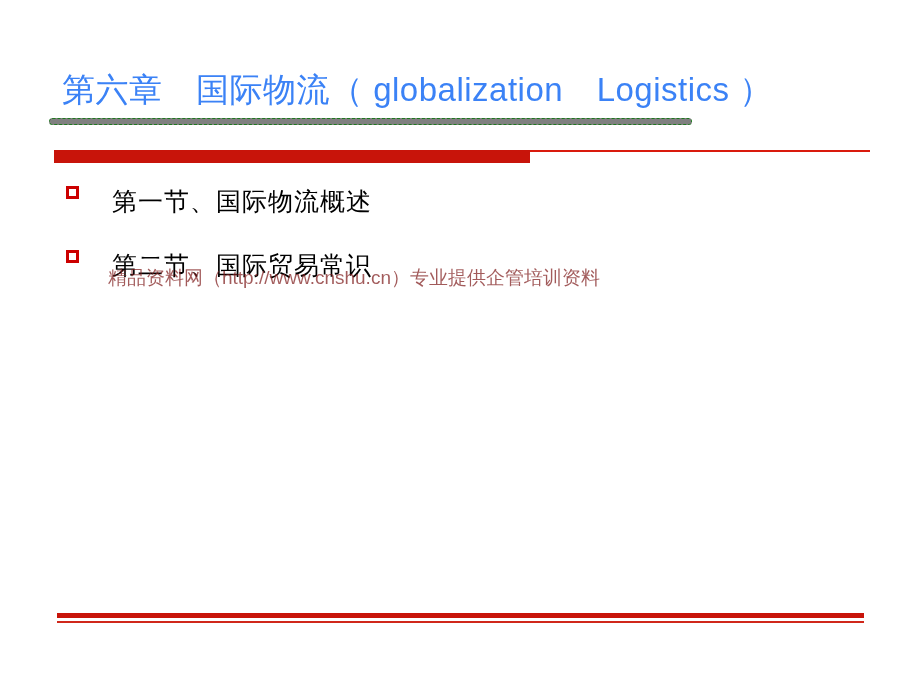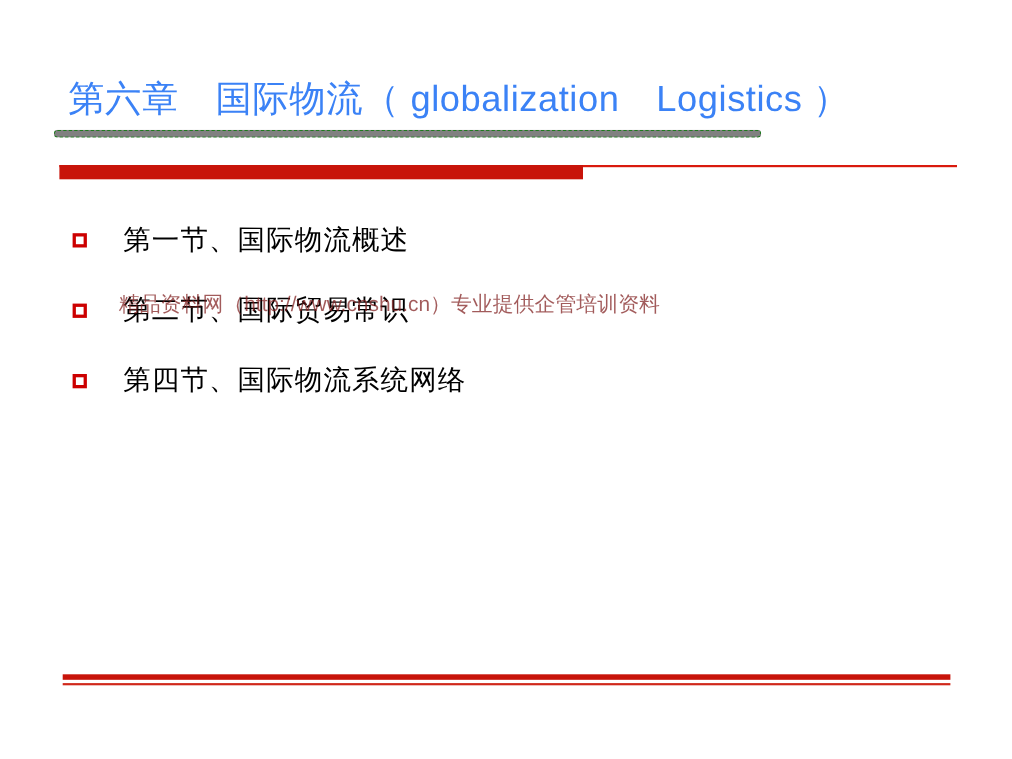--- a/index.html
+++ b/index.html
@@ -65,21 +65,21 @@
   #bullet-list {
     position: absolute;
     left: 66px;
     top: 186px;
     width: 800px;
   }
   .bullet-row {
     position: relative;
     height: 64px;
     display: flex;
-    align-items: center;
+    align-items: flex-start;
   }
   .bullet-marker {
     width: 13px;
     height: 13px;
     border: 3px solid #cc0000;
     background: #ffffff;
     box-sizing: border-box;
     flex: 0 0 auto;
     margin-right: 33px;
   }
@@ -142,24 +142,20 @@
       <span class="bullet-marker"></span>
       <span class="bullet-text">第一节、国际物流概述</span>
     </div>
 
     <div class="bullet-row">
       <span class="bullet-marker"></span>
       <span class="bullet-text">第二节、国际贸易常识</span>
     </div>
 
 
-    <div class="bullet-row">
-      <span class="bullet-marker"></span>
-      <span class="bullet-text">第四节、国际物流系统网络</span>
-    </div>
 
   </div>
 
   <div id="watermark">精品资料网（http://www.cnshu.cn）专业提供企管培训资料</div>
 
   <div id="footer-rule-thick"></div>
 
   <div id="footer-rule-thin"></div>
 
 </div>

